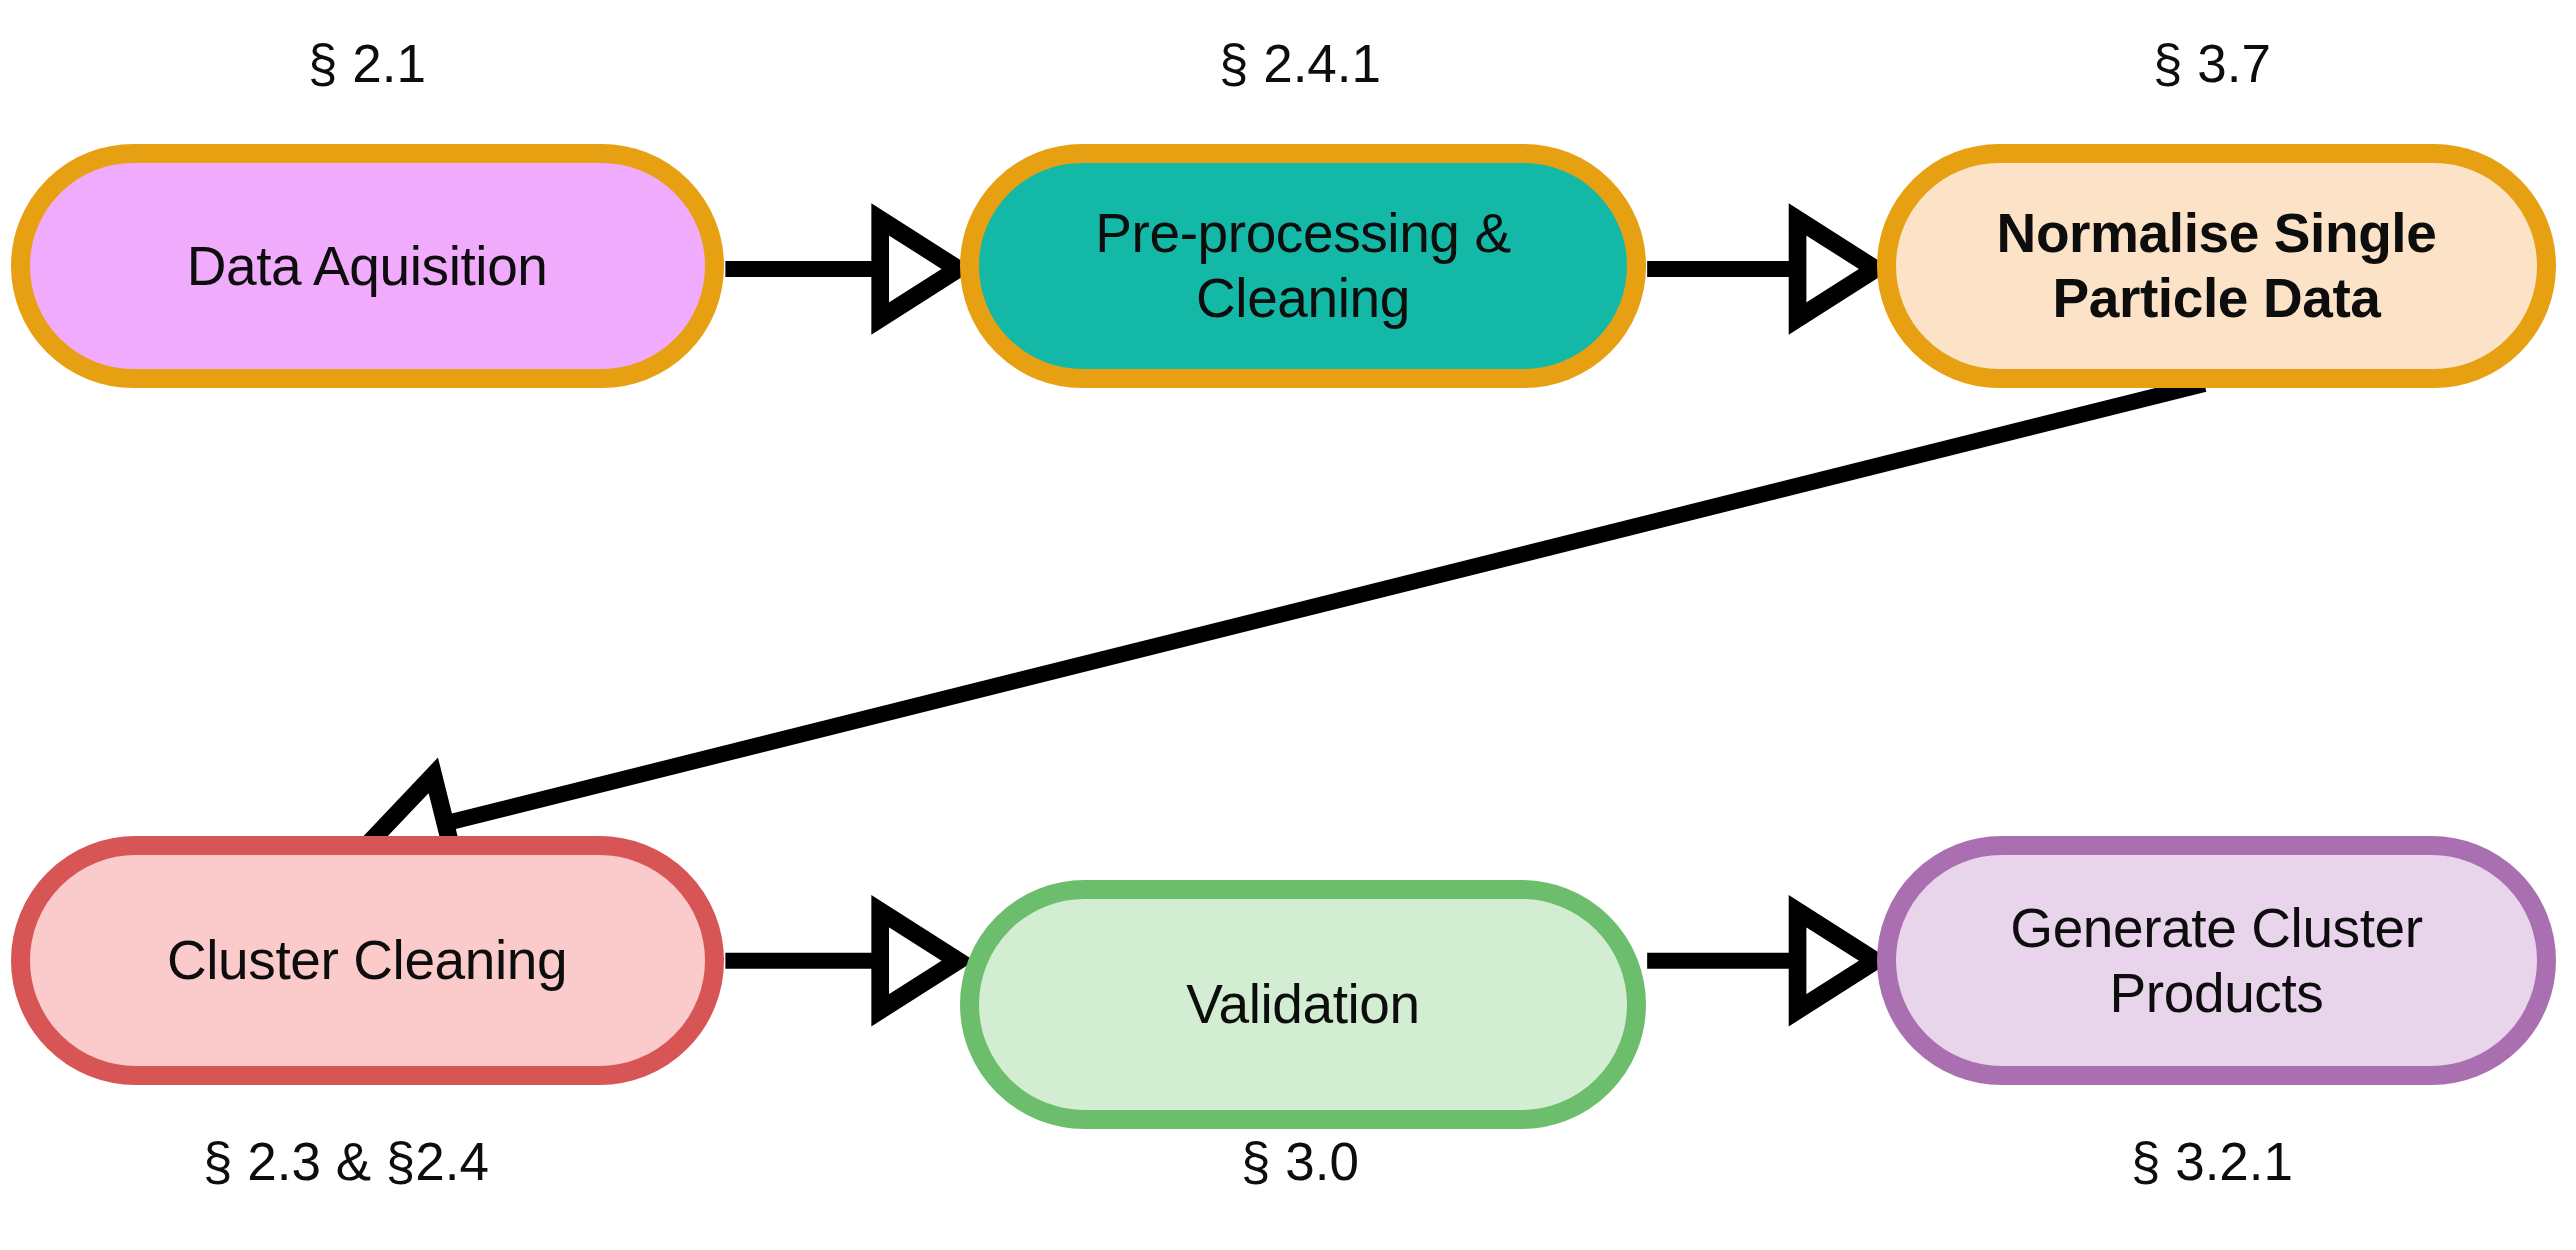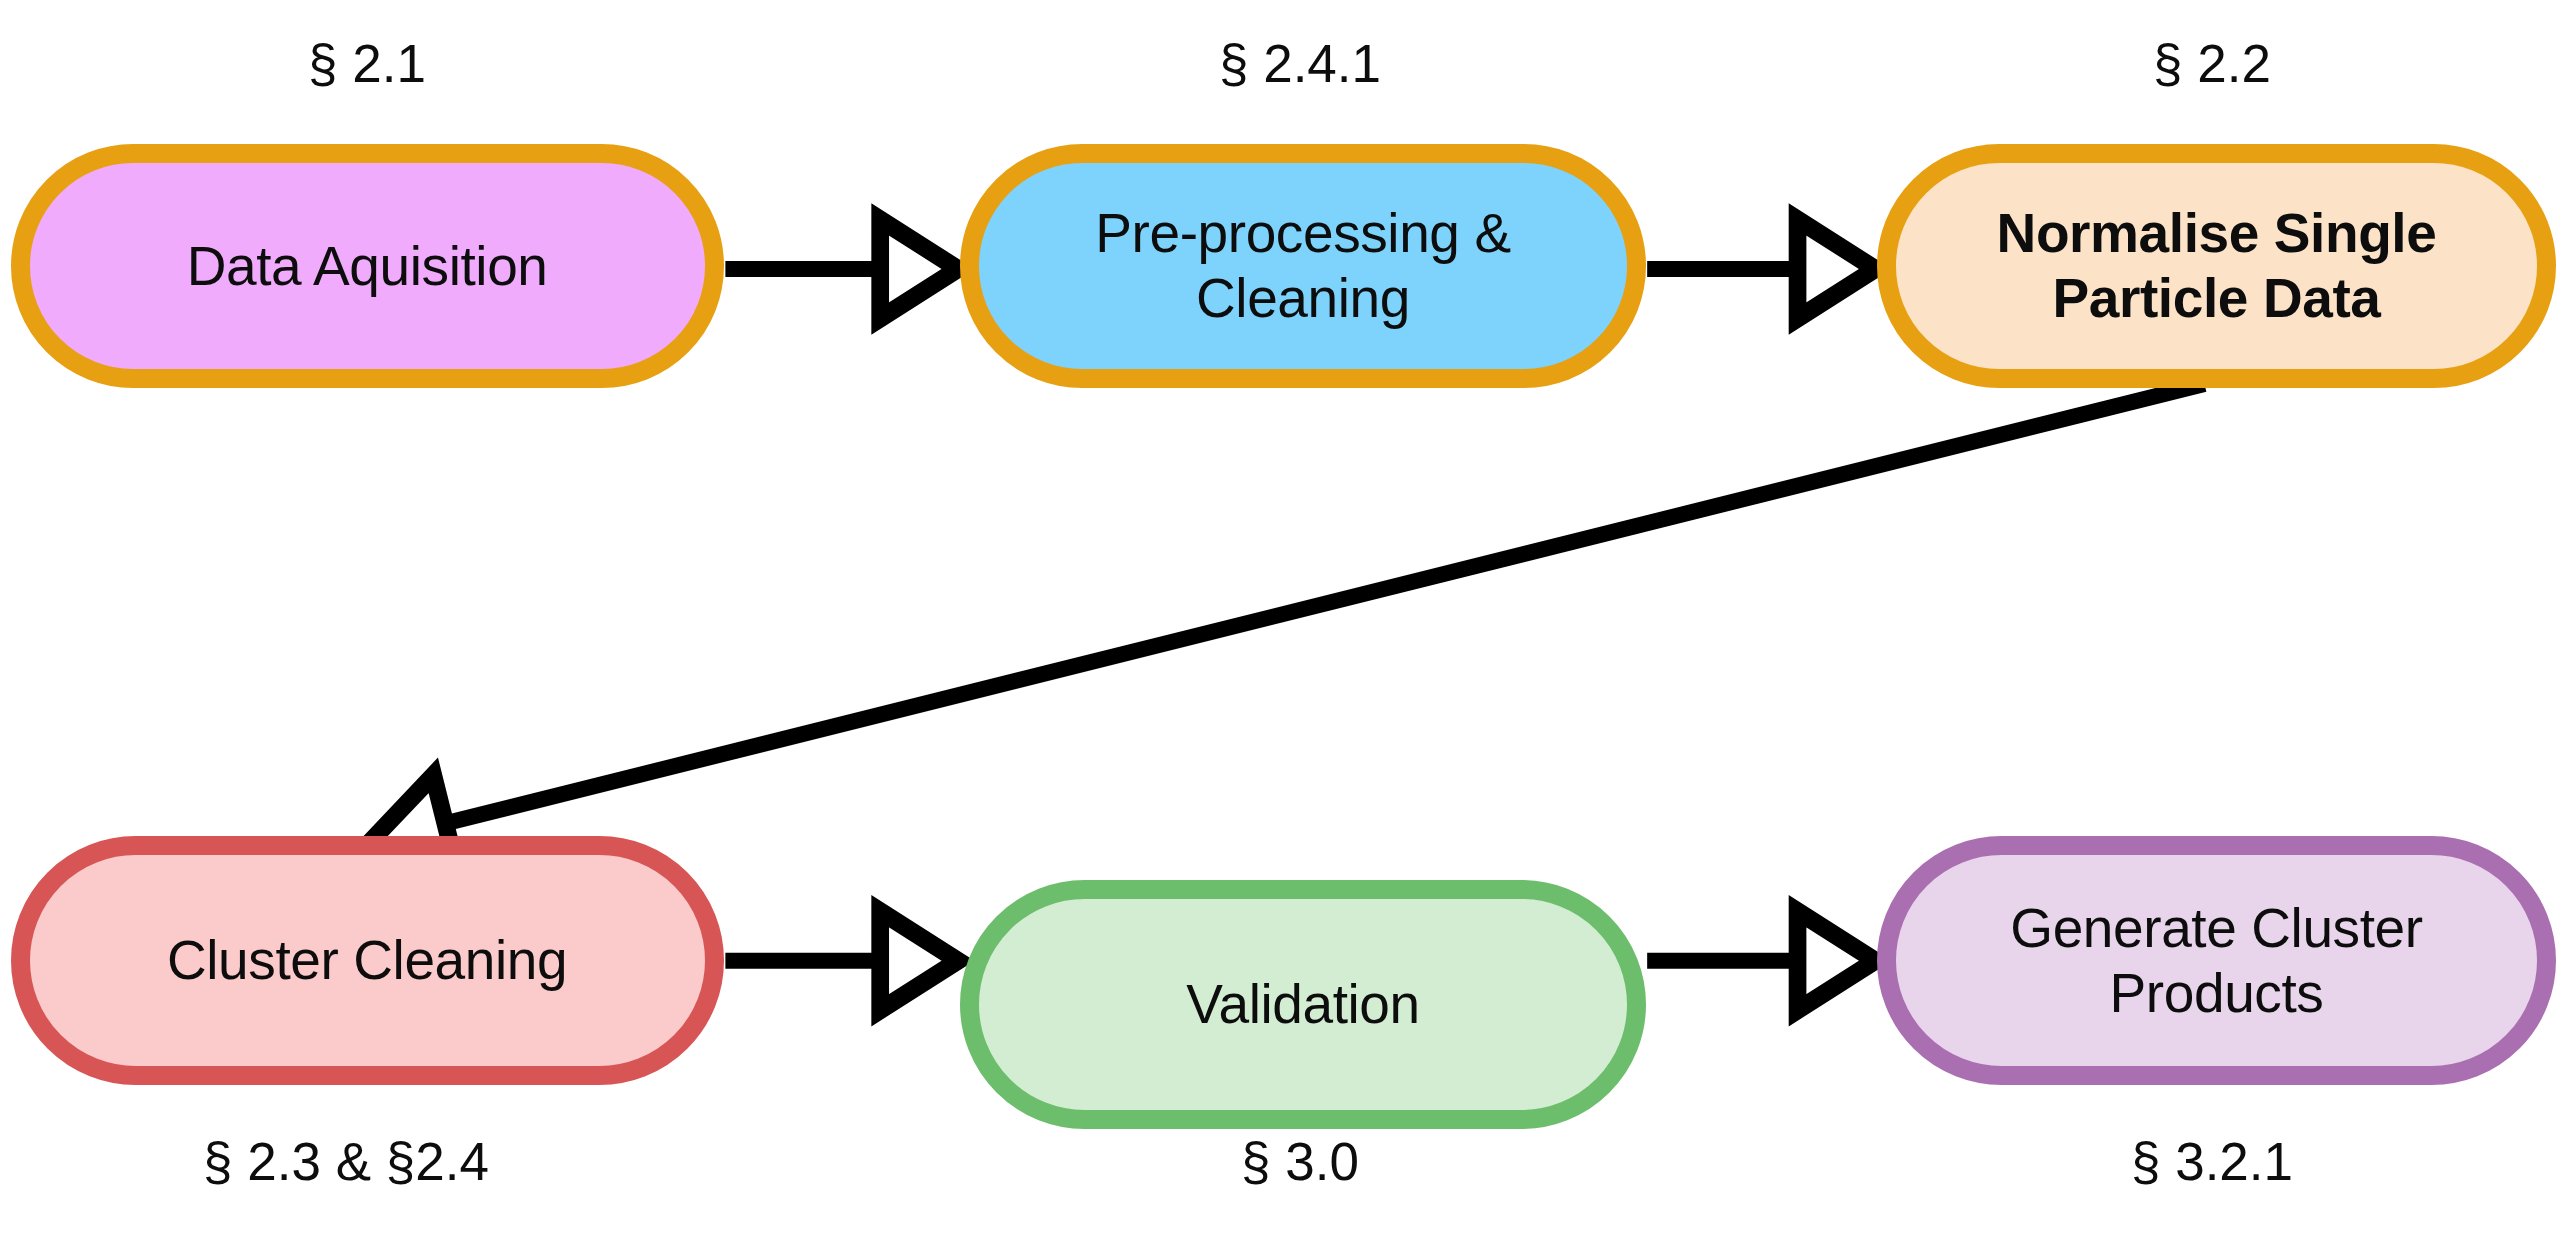--- a/index.html
+++ b/index.html
@@ -79,21 +79,21 @@
       <g>
         <line x1="1862" y1="1086" x2="2042" y2="1086" stroke="#000000" stroke-width="18" stroke-linecap="butt"></line>
         <polygon points="2120,1086 2032,1142 2032,1030" fill="#ffffff" stroke="#000000" stroke-width="20" stroke-linejoin="miter"></polygon>
       </g>
     </svg>
 
   <div id="node-layer">
       <div class="node" style="left: 10.6px; top: 144px; width: 713px; height: 244px; background: #f0abfc; border-color: rgb(232, 160, 19); border-width: 19.5px;">
         <div class="node-label">Data Aquisition</div>
       </div>
-      <div class="node" style="left: 960px; top: 144px; width: 686px; height: 244px; background: #7dd3fc; border-color: rgb(232, 160, 19); border-width: 19.5px;">
+      <div class="node" style="left: 960px; top: 144px; width: 686px; height: 244px; background: #14b8a6; border-color: rgb(232, 160, 19); border-width: 19.5px;">
         <div class="node-label">Pre-processing &amp;
 Cleaning</div>
       </div>
       <div class="node" style="left: 1877px; top: 144px; width: 679px; height: 244px; background: rgb(252, 227, 200); border-color: rgb(232, 160, 19); border-width: 19.5px; font-weight: bold;">
         <div class="node-label">Normalise Single
 Particle Data</div>
       </div>
       <div class="node" style="left: 10.6px; top: 836px; width: 713px; height: 249px; background: rgb(251, 202, 202); border-color: rgb(215, 85, 85); border-width: 19.5px;">
         <div class="node-label">Cluster Cleaning</div>
       </div>
@@ -101,20 +101,20 @@
         <div class="node-label">Validation</div>
       </div>
       <div class="node" style="left: 1877px; top: 836px; width: 679px; height: 249px; background: rgb(232, 213, 236); border-color: rgb(170, 111, 176); border-width: 19.5px;">
         <div class="node-label">Generate Cluster
 Products</div>
       </div>
     </div>
   <div id="tag-layer">
       <div class="section-tag" style="left: 367px; top: 37px; width: auto; text-align: center; transform: translate(-50%, 0px); margin-left: 0px;">§ 2.1</div>
       <div class="section-tag" style="left: 1300px; top: 37px; width: auto; text-align: center; transform: translate(-50%, 0px); margin-left: 0px;">§ 2.4.1</div>
-      <div class="section-tag" style="left: 2212px; top: 37px; width: auto; text-align: left; transform: translate(-50%, 0px); margin-left: 0px;">§ 2.2</div>
+      <div class="section-tag" style="left: 2212px; top: 37px; width: auto; text-align: left; transform: translate(-50%, 0px); margin-left: 0px;">§ 3.7</div>
       <div class="section-tag" style="left: 346px; top: 1135px; width: auto; text-align: left; transform: translate(-50%, 0px); margin-left: 0px;">§ 2.3 &amp; §2.4</div>
       <div class="section-tag" style="left: 1300px; top: 1135px; width: auto; text-align: left; transform: translate(-50%, 0px); margin-left: 0px;">§ 3.0</div>
       <div class="section-tag" style="left: 2212px; top: 1135px; width: auto; text-align: left; transform: translate(-50%, 0px); margin-left: 0px;">§ 3.2.1</div>
     </div>
 
 </div>
 
 
 </body></html>

